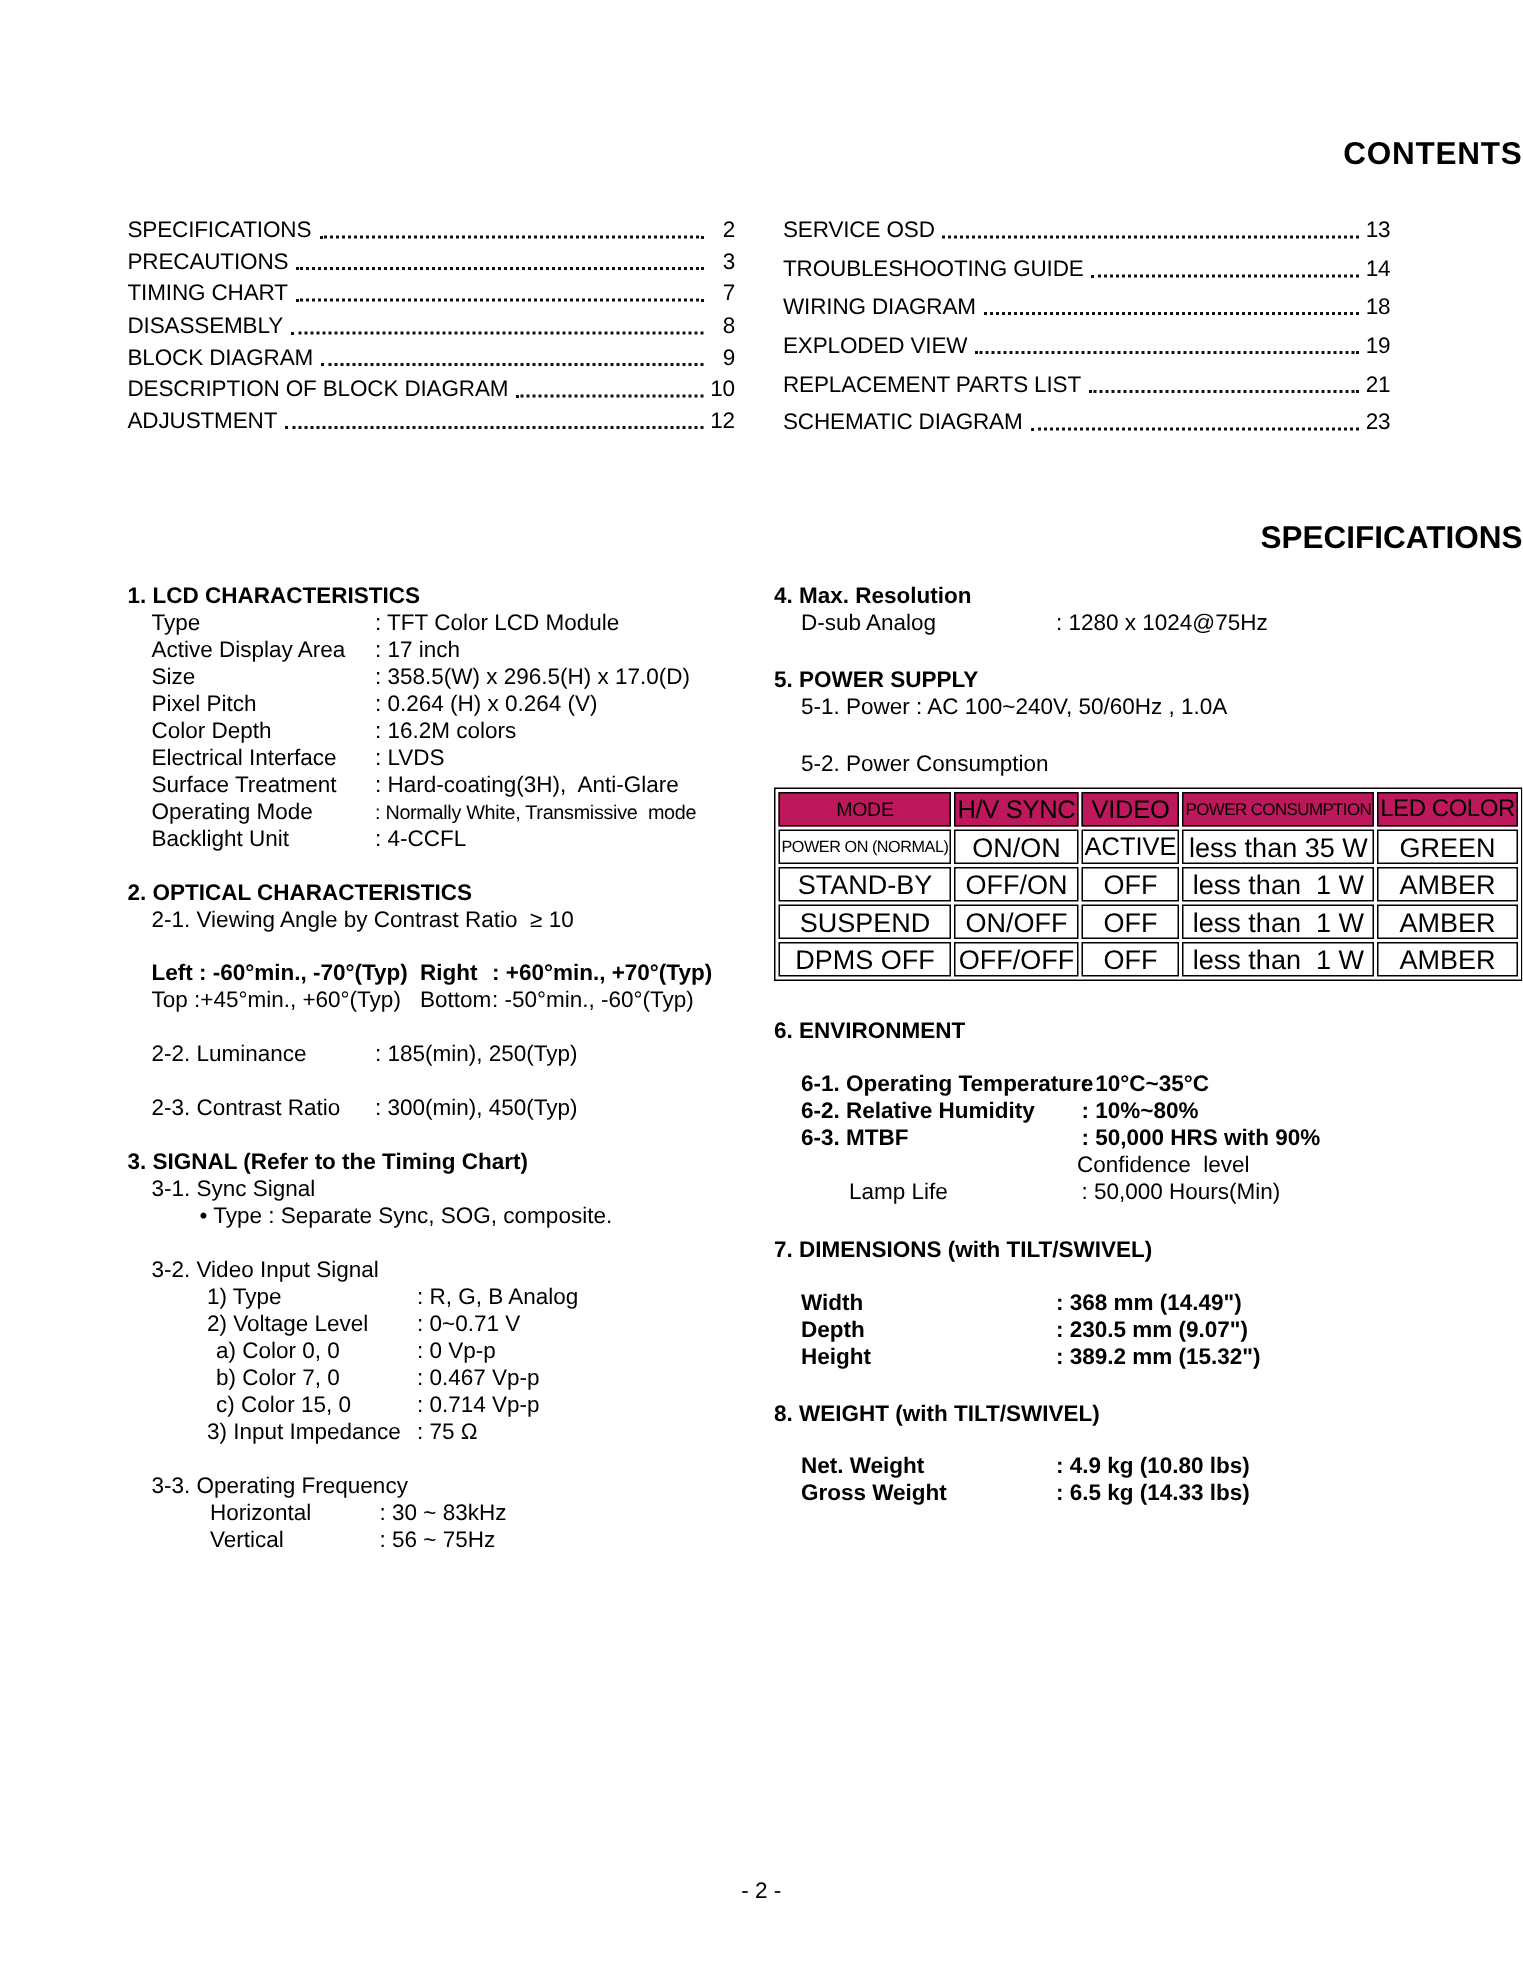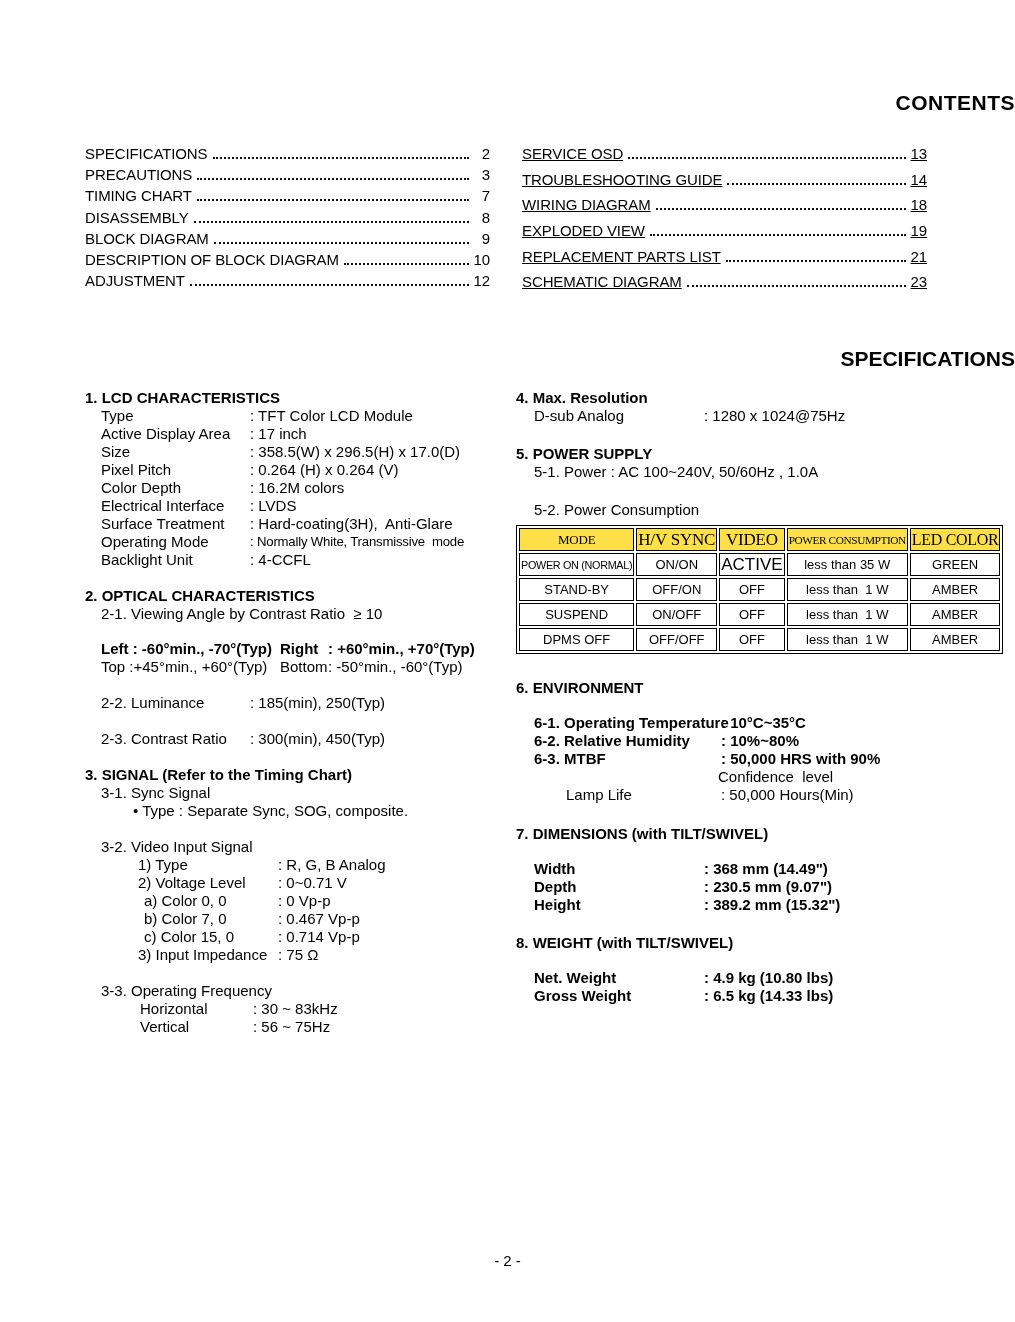--- a/index.html
+++ b/index.html
@@ -7,21 +7,21 @@
         font-family:"Liberation Sans", sans-serif;overflow:hidden;}
   .doc-title{position:absolute;left:0;width:100%;text-align:right;
              font-size:21px;font-weight:bold;}
   #contents-title{top:91px;letter-spacing:0.5px;}
   #spec-title{top:347px;}
   
   .toc{position:absolute;top:145px;left:85px;width:842px;display:flex;justify-content:space-between;}
   .toc-col{width:405px;}
   .toc-entry{display:flex;align-items:flex-end;font-size:15px;letter-spacing:-0.1px;}
   .toc-col.lc .toc-entry{margin-bottom:4.2px;}
-  .toc-col.rc .toc-entry{margin-bottom:8.7px;text-decoration:underline;}
+  .toc-col.rc .toc-entry{margin-bottom:8.7px;}
   .toc-label{white-space:pre;}
   .dots{flex:1 1 auto;min-width:8px;border-bottom:2px dotted #111;margin:0 3px 3px 5px;}
   .toc-page{min-width:18px;text-align:right;white-space:pre;}
   
   .spec-col{position:absolute;font-size:15px;line-height:18px;}
   .spec-col .k,.spec-col .v{white-space:pre;}
   #col-left{left:85px;top:389px;width:433px;}
   #col-right{left:516px;top:389px;width:412px;}
   .sec-heading{font-size:15px;font-weight:bold;margin:0;line-height:18px;white-space:pre;}
   .sec-body{margin-left:16px;}
@@ -47,22 +47,22 @@
   .cont-line{margin-left:202px;white-space:pre;}
   .cond{font-size:13.2px;letter-spacing:-0.2px;}
   
   .mt17{margin-top:17px;font-weight:bold;} .mt18{margin-top:18px;} .mt20{margin-top:20px;}
   .mt21{margin-top:21px;} .mt25{margin-top:25px;}
   
   .power-table{border-collapse:separate;border-spacing:2px;border:1px solid #000;
                margin-top:6px;background:#fff;}
   .power-table th,.power-table td{border:1px solid #000;text-align:center;vertical-align:middle;
                padding:0 1px;height:21px;white-space:pre;font-weight:normal;}
-  .power-table th{background:#fde047;font-size:13px;letter-spacing:-0.2px;font-family:Liberation Serif, serif;}
-  .power-table td{font-size:13px;}
+  .power-table th{background:#be185d;font-size:13px;letter-spacing:-0.2px;}
+  .power-table td{font-size:18px;}
   .power-table .hcond{font-size:11.3px;letter-spacing:-0.4px;}
   .power-table .hled{font-size:16px;letter-spacing:-0.3px;}
   .power-table .ccond{font-size:10.8px;letter-spacing:-0.3px;}
   .power-table .csm{font-size:17px;}
   .footer{position:absolute;top:1252px;left:0;width:100%;text-align:center;font-size:15px;white-space:pre;}
 </style>
 </head>
 <body>
 
 <div class="page">

